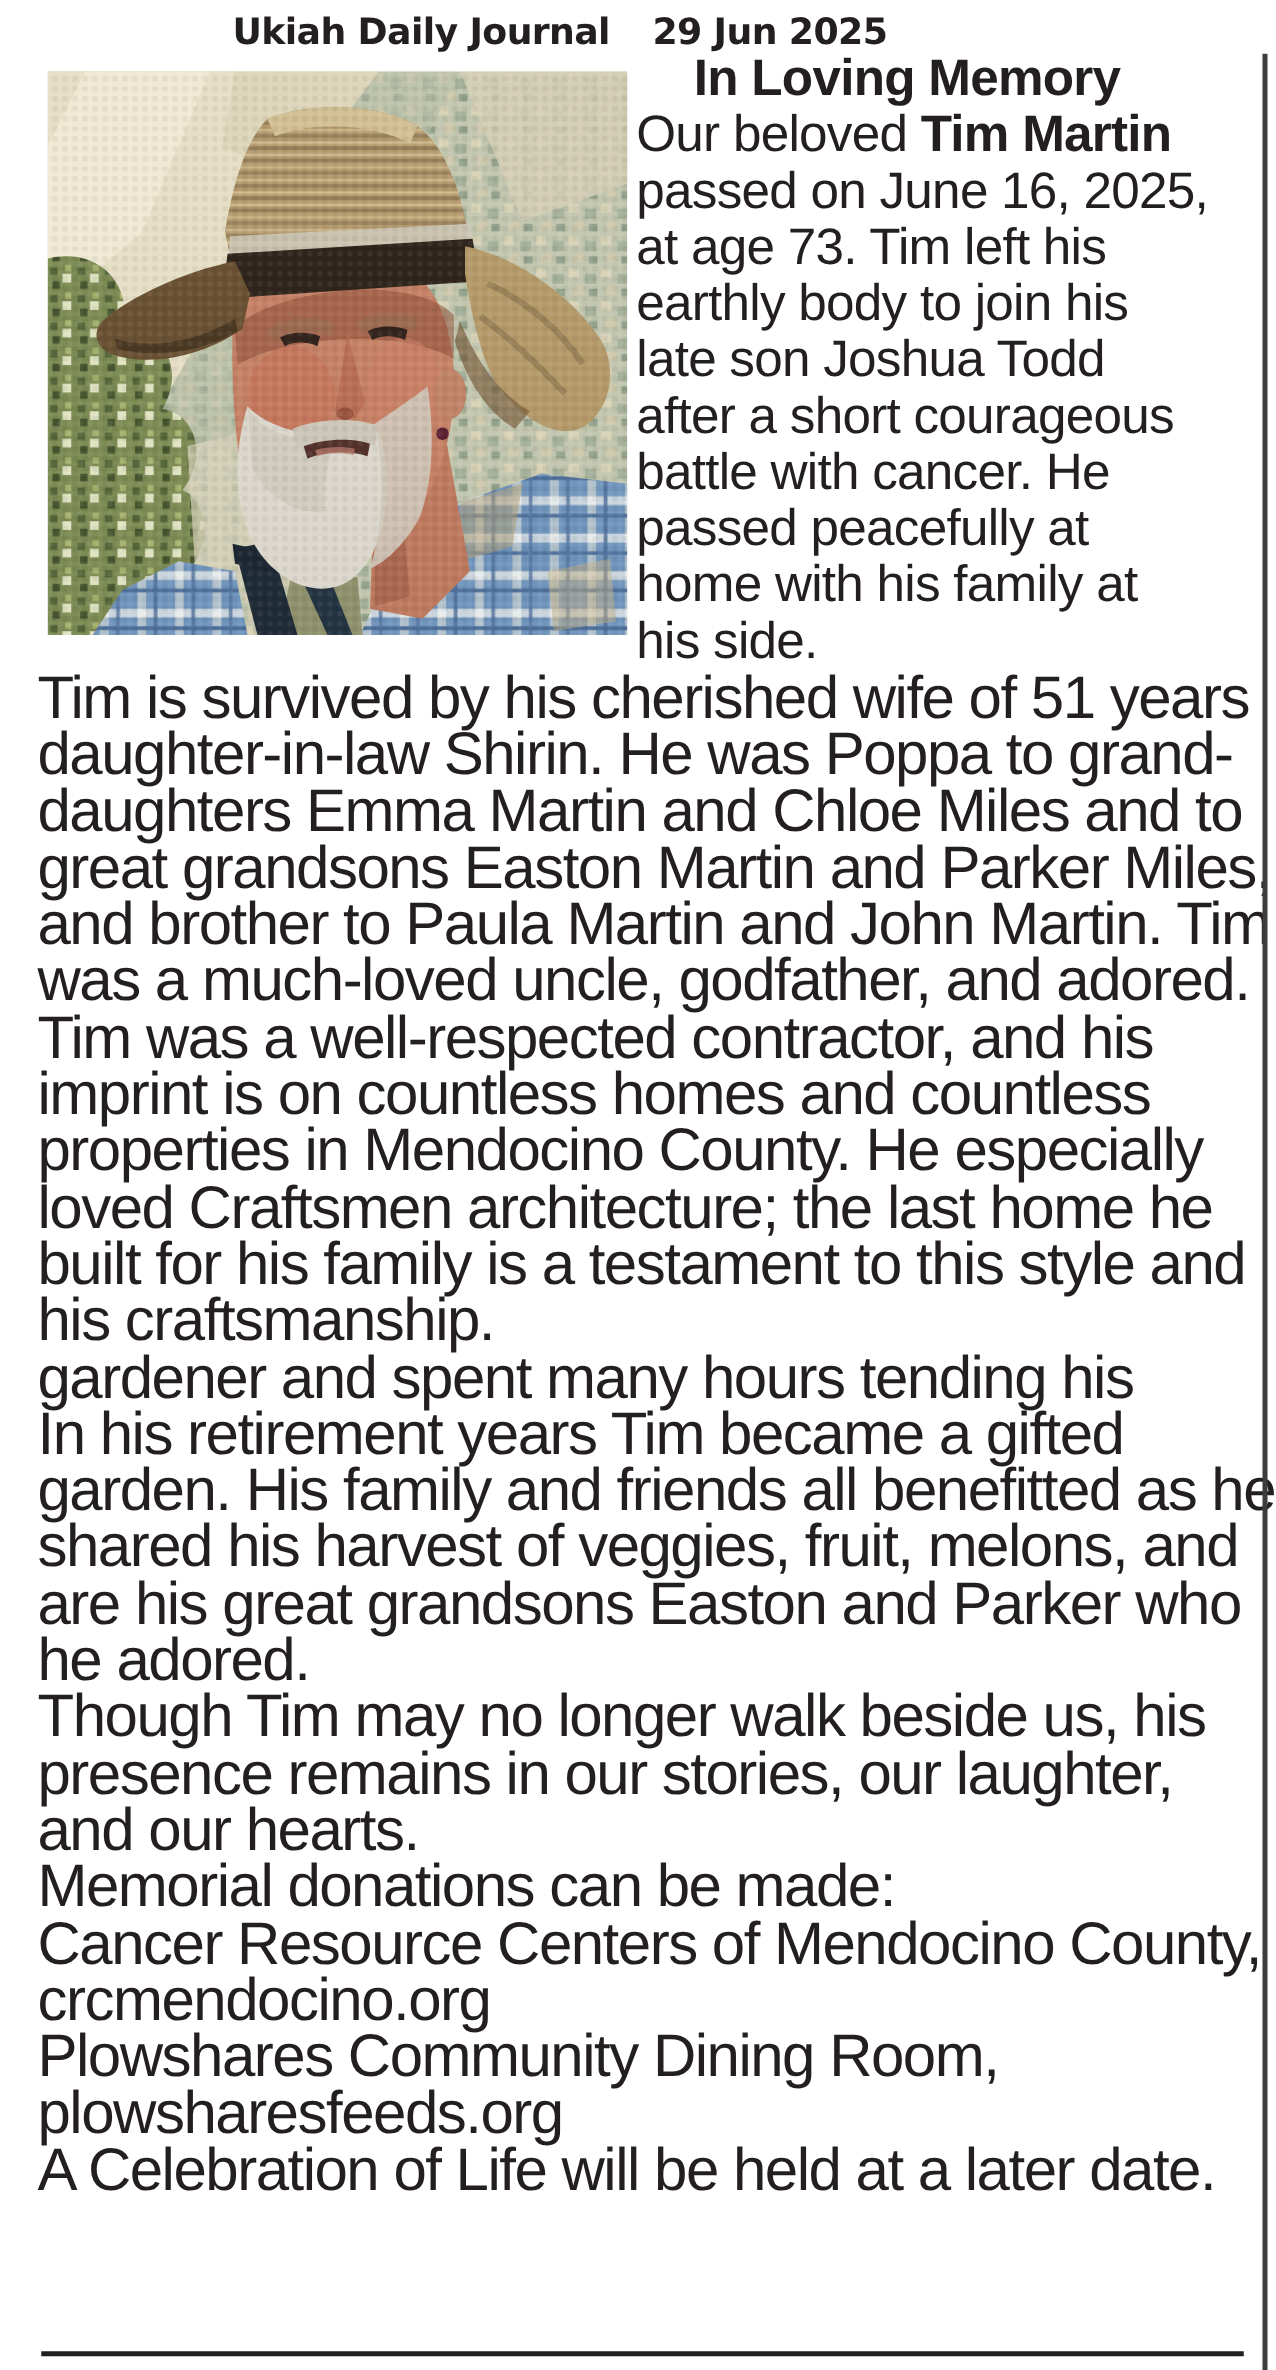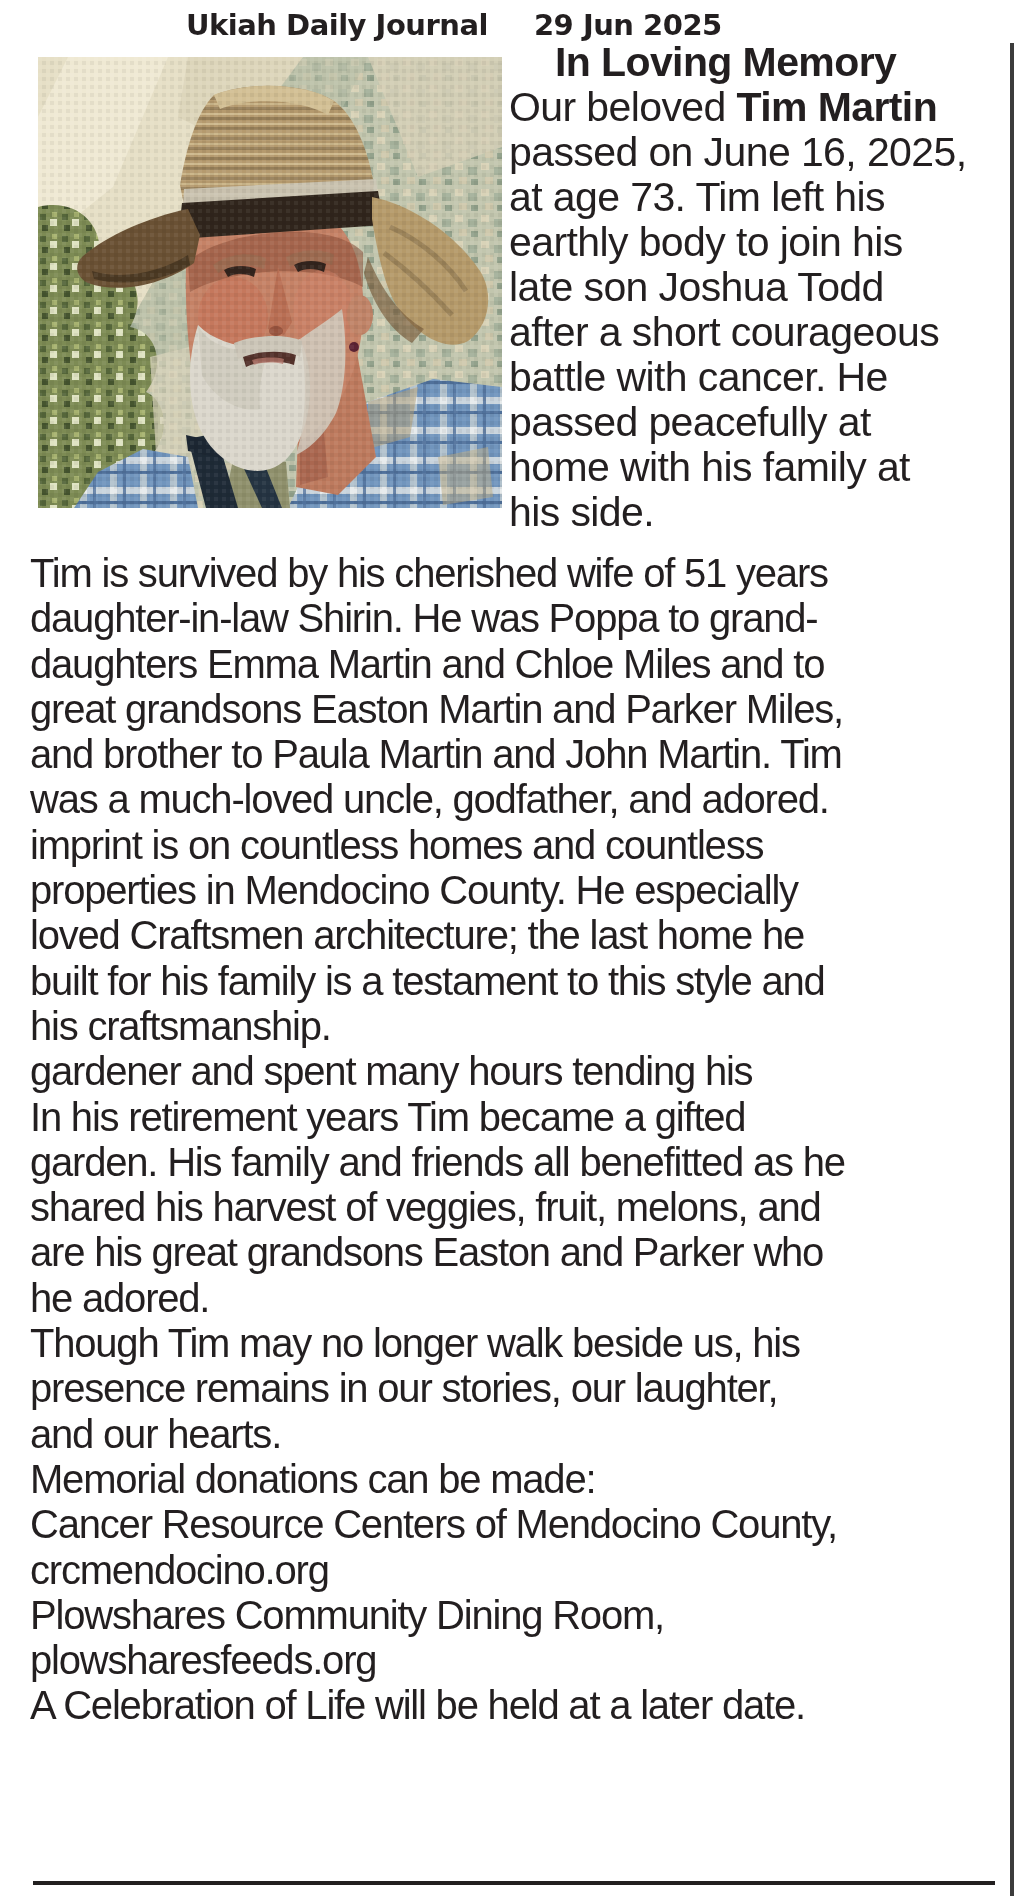--- a/index.html
+++ b/index.html
@@ -6,34 +6,34 @@
   body{
     width:1021px;height:1896px;position:relative;background:#ffffff;
     font-family:"Liberation Sans",sans-serif;color:#231f20;
     -webkit-font-smoothing:antialiased;overflow:hidden;
   }
   .masthead{
     position:absolute;top:8px;left:186px;white-space:nowrap;
     font-family:"DejaVu Sans",sans-serif;font-weight:700;font-size:29px;
     letter-spacing:-0.5px;
   }
-  .masthead-date{margin-left:46px;}
+  .masthead-date{margin-left:34px;}
   .photo{
     position:absolute;left:38px;top:57px;width:464px;height:451px;margin:0;
     overflow:hidden;
   }
   .photo svg{display:block;width:100%;height:100%;}
   .intro{
     position:absolute;left:509px;top:40px;width:502px;
     font-size:41px;line-height:45px;letter-spacing:-0.6px;
   }
   .intro-heading{font-weight:700;padding-left:46px;white-space:nowrap;}
   .obit-body{
-    position:absolute;left:30px;top:551px;width:988px;
-    font-size:40px;line-height:45.3px;letter-spacing:-1.2px;
+    position:absolute;left:30px;top:536px;width:988px;
+    font-size:48px;line-height:45.3px;letter-spacing:-1.2px;
   }
   .line{white-space:nowrap;}
   .rule-bottom{
     position:absolute;left:33px;top:1881px;width:962px;height:4px;
     background:#221f20;
   }
   .rule-right{
     position:absolute;left:1010px;top:43px;width:4px;height:1853px;
     background:#3c3c3c;
   }
@@ -156,20 +156,21 @@
       </div>
   </section>
 
   <section class="obit-body">
       <div class="line">Tim is survived by his cherished wife of 51 years</div>
       <div class="line">daughter-in-law Shirin. He was Poppa to grand-</div>
       <div class="line">daughters Emma Martin and Chloe Miles and to</div>
       <div class="line">great grandsons Easton Martin and Parker Miles,</div>
       <div class="line">and brother to Paula Martin and John Martin. Tim</div>
       <div class="line">was a much-loved uncle, godfather, and adored.</div>
+      <div class="line">Tim was a well-respected contractor, and his</div>
       <div class="line">imprint is on countless homes and countless</div>
       <div class="line">properties in Mendocino County. He especially</div>
       <div class="line">loved Craftsmen architecture; the last home he</div>
       <div class="line">built for his family is a testament to this style and</div>
       <div class="line">his craftsmanship.</div>
       <div class="line">gardener and spent many hours tending his</div>
       <div class="line">In his retirement years Tim became a gifted</div>
       <div class="line">garden. His family and friends all benefitted as he</div>
       <div class="line">shared his harvest of veggies, fruit, melons, and</div>
       <div class="line">are his great grandsons Easton and Parker who</div>

